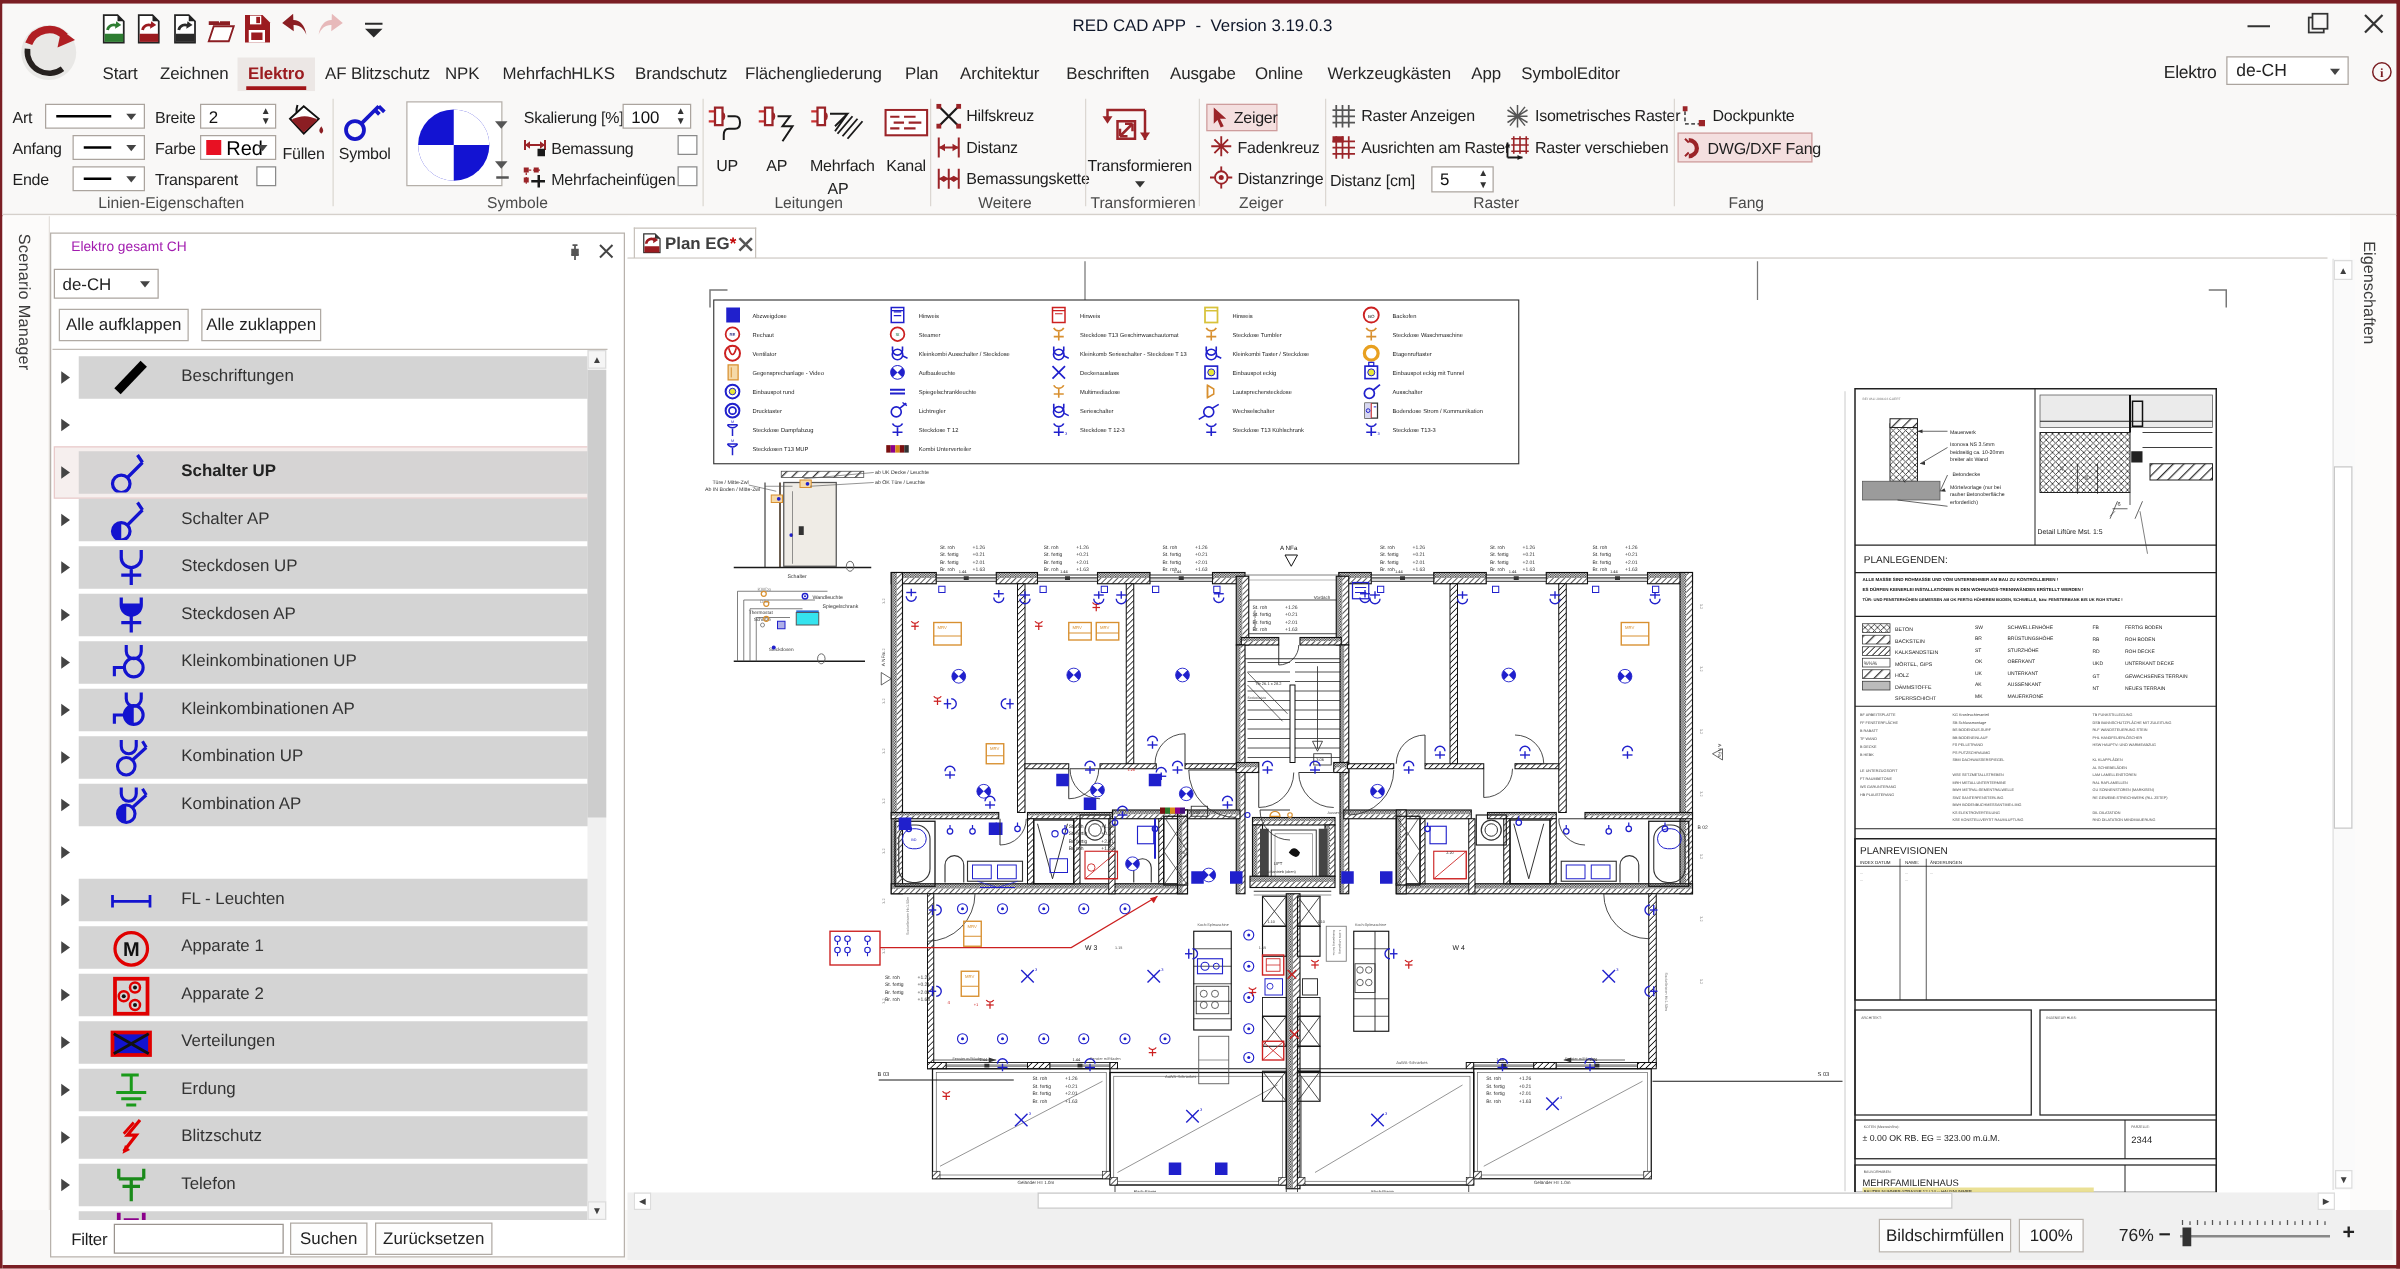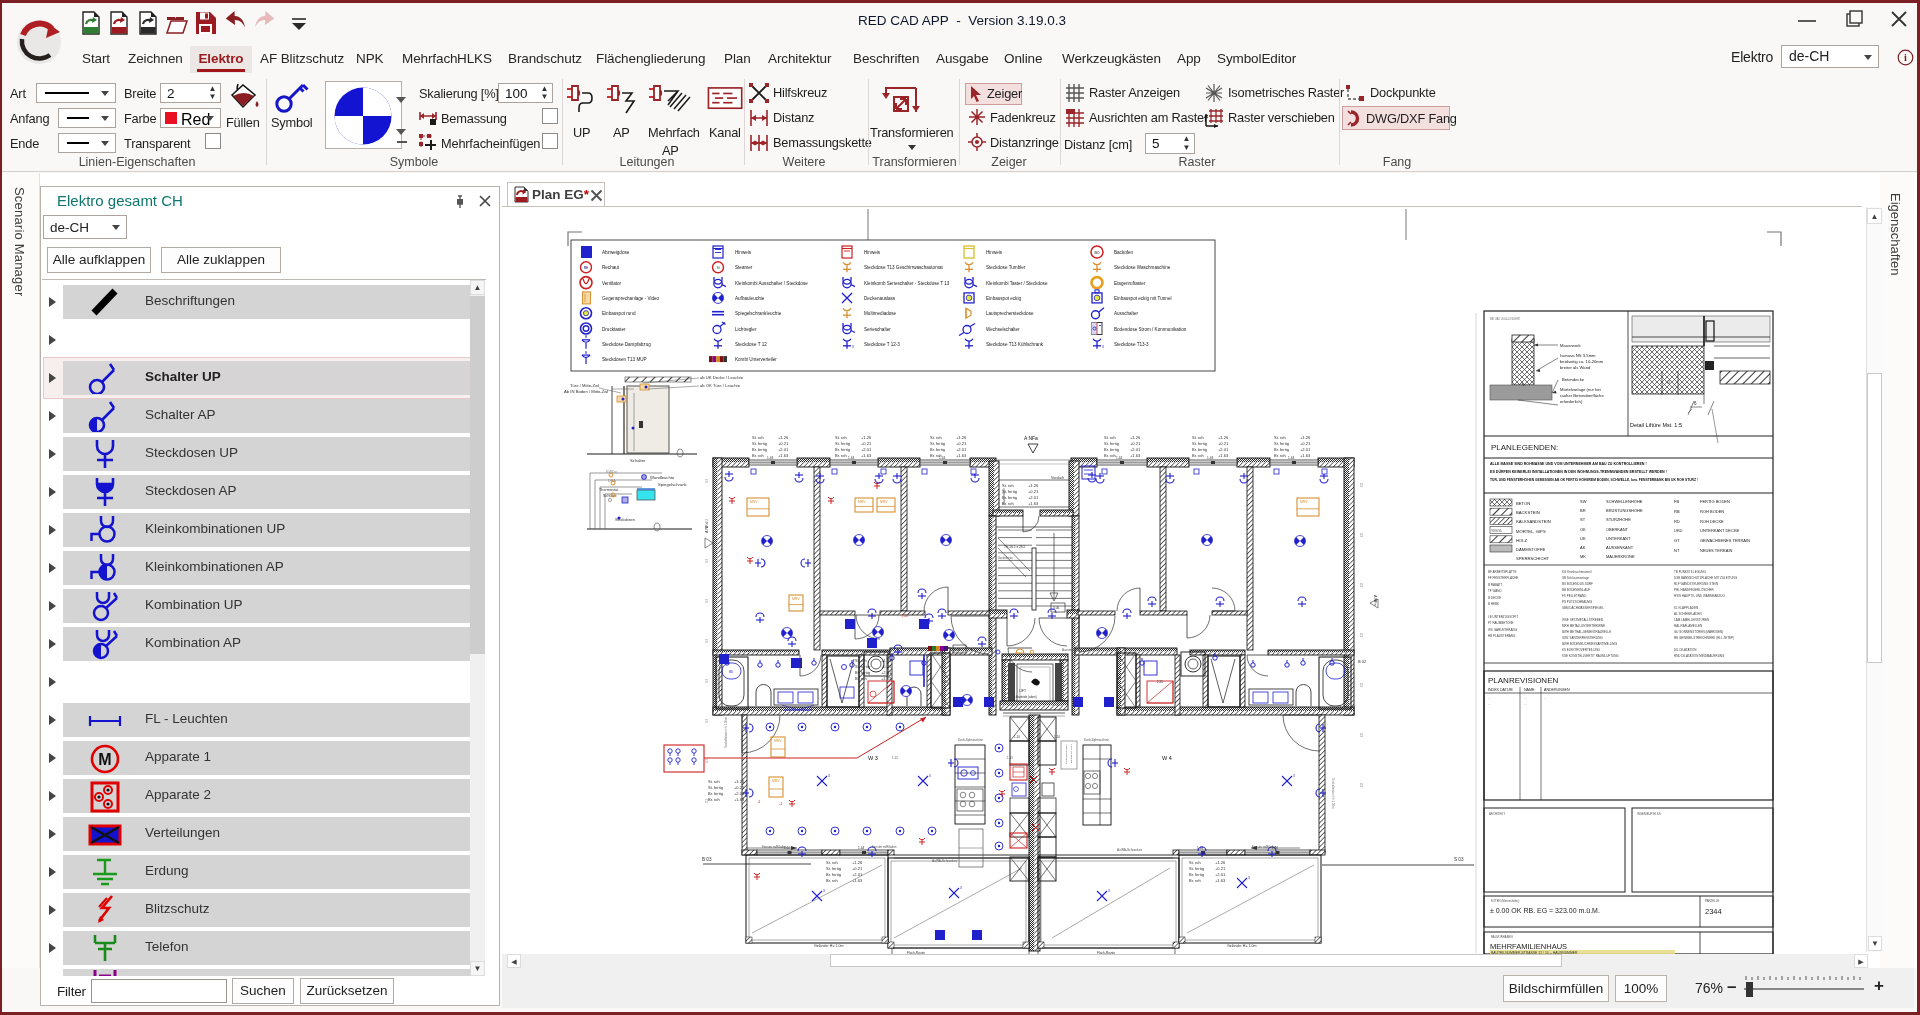--- a/index.html
+++ b/index.html
@@ -30,21 +30,21 @@
 .ricon { position:absolute; }
 .hibtn { position:absolute; background:#f4dfdf; border:1px solid #ce9d9d; }
 
 #mainbg { position:absolute; left:0; top:170px; width:100%; height:795px; background:#fff; }
 #scenstrip { position:absolute; left:2px; top:170px; width:36px; height:795px; background:#fcfbfa; border-right:1px solid #e4e0dc; }
 #scenstrip span { position:absolute; left:8px; top:14px; writing-mode:vertical-lr; font-size:13px; color:#3c3c3c; letter-spacing:.2px; }
 #eigstrip { position:absolute; right:3px; top:170px; width:34px; height:795px; background:#fcfbfa; }
 #eigstrip span { position:absolute; left:8px; top:20px; writing-mode:vertical-lr; font-size:13px; color:#3c3c3c; }
 
 #panel { position:absolute; left:38px; top:183px; width:460px; height:820px; background:#fff; border:1px solid #b8b2ac; }
-#ptitle { position:absolute; left:16px; top:5px; font-size:15px; color:#0f766e; }
+#ptitle { position:absolute; left:16px; top:5px; font-size:11px; color:#a21caf; }
 .pbtn { position:absolute; background:#fdfdfd; border:1px solid #b0aaa4; font-size:13.5px; color:#222; text-align:center; }
 #plist { position:absolute; left:1px; top:92px; width:444px; height:697px; border-top:1px solid #c0bab4; background:#fff; overflow:hidden; }
 .prow { position:absolute; left:21px; width:421px; height:34px; background:#d4d4d4; }
 .prow .txt { position:absolute; left:82px; top:8px; font-size:13.5px; color:#333; }
 .parrow { position:absolute; left:7px; width:8px; height:10px; }
 .parrow:after { content:""; position:absolute; border:5px solid transparent; border-left:7px solid #444; }
 .psel { background:#d6d4d4; }
 .pselwrap { position:absolute; left:1px; top:77px; width:441px; height:42px; background:#f6efee; border:1px solid #e9caca; }
 
 .sbtrack { position:absolute; background:#f0f0f0; }
@@ -364,21 +364,21 @@
         <path d="M5 1 h4 M7 1 v8 M4 9 h6 M7 9 v4" stroke="#555" stroke-width="1.4"></path>
         <path d="M4 4 h6 v5 h-6 z" fill="#555"></path>
       </svg>
     <svg class="abs" style="left:437px;top:7px" width="14" height="14" viewBox="0 0 14 14">
         <path d="M2 2 L12 12 M12 2 L2 12" stroke="#444" stroke-width="1.6"></path>
       </svg>
     <div class="combo" style="left:2px;top:28px;width:84px;height:24px">
         <span class="abs" style="left:6px;top:4px;font-size:13.5px;color:#222">de-CH</span>
       </div>
     <div class="pbtn" style="left:6px;top:60px;width:104px;height:26px;line-height:24px">Alle aufklappen</div>
-    <div class="pbtn" style="left:120px;top:60px;width:120px;height:26px;line-height:24px">Alle zuklappen</div>
+    <div class="pbtn" style="left:120px;top:60px;width:96px;height:26px;line-height:24px">Alle zuklappen</div>
     <div id="plist">
       <div class="parrow" style="top:17px"></div>
       <div class="prow" style="top:5px">
           <svg class="abs" style="left:24px;top:1px" width="36" height="32">
             <line x1="7" y1="27" x2="28" y2="5" stroke="#000" stroke-width="7"></line>
           </svg>
           <span class="txt">Beschriftungen</span>
         </div>
       <div class="parrow" style="top:55px"></div>
       <div class="pselwrap"></div>

